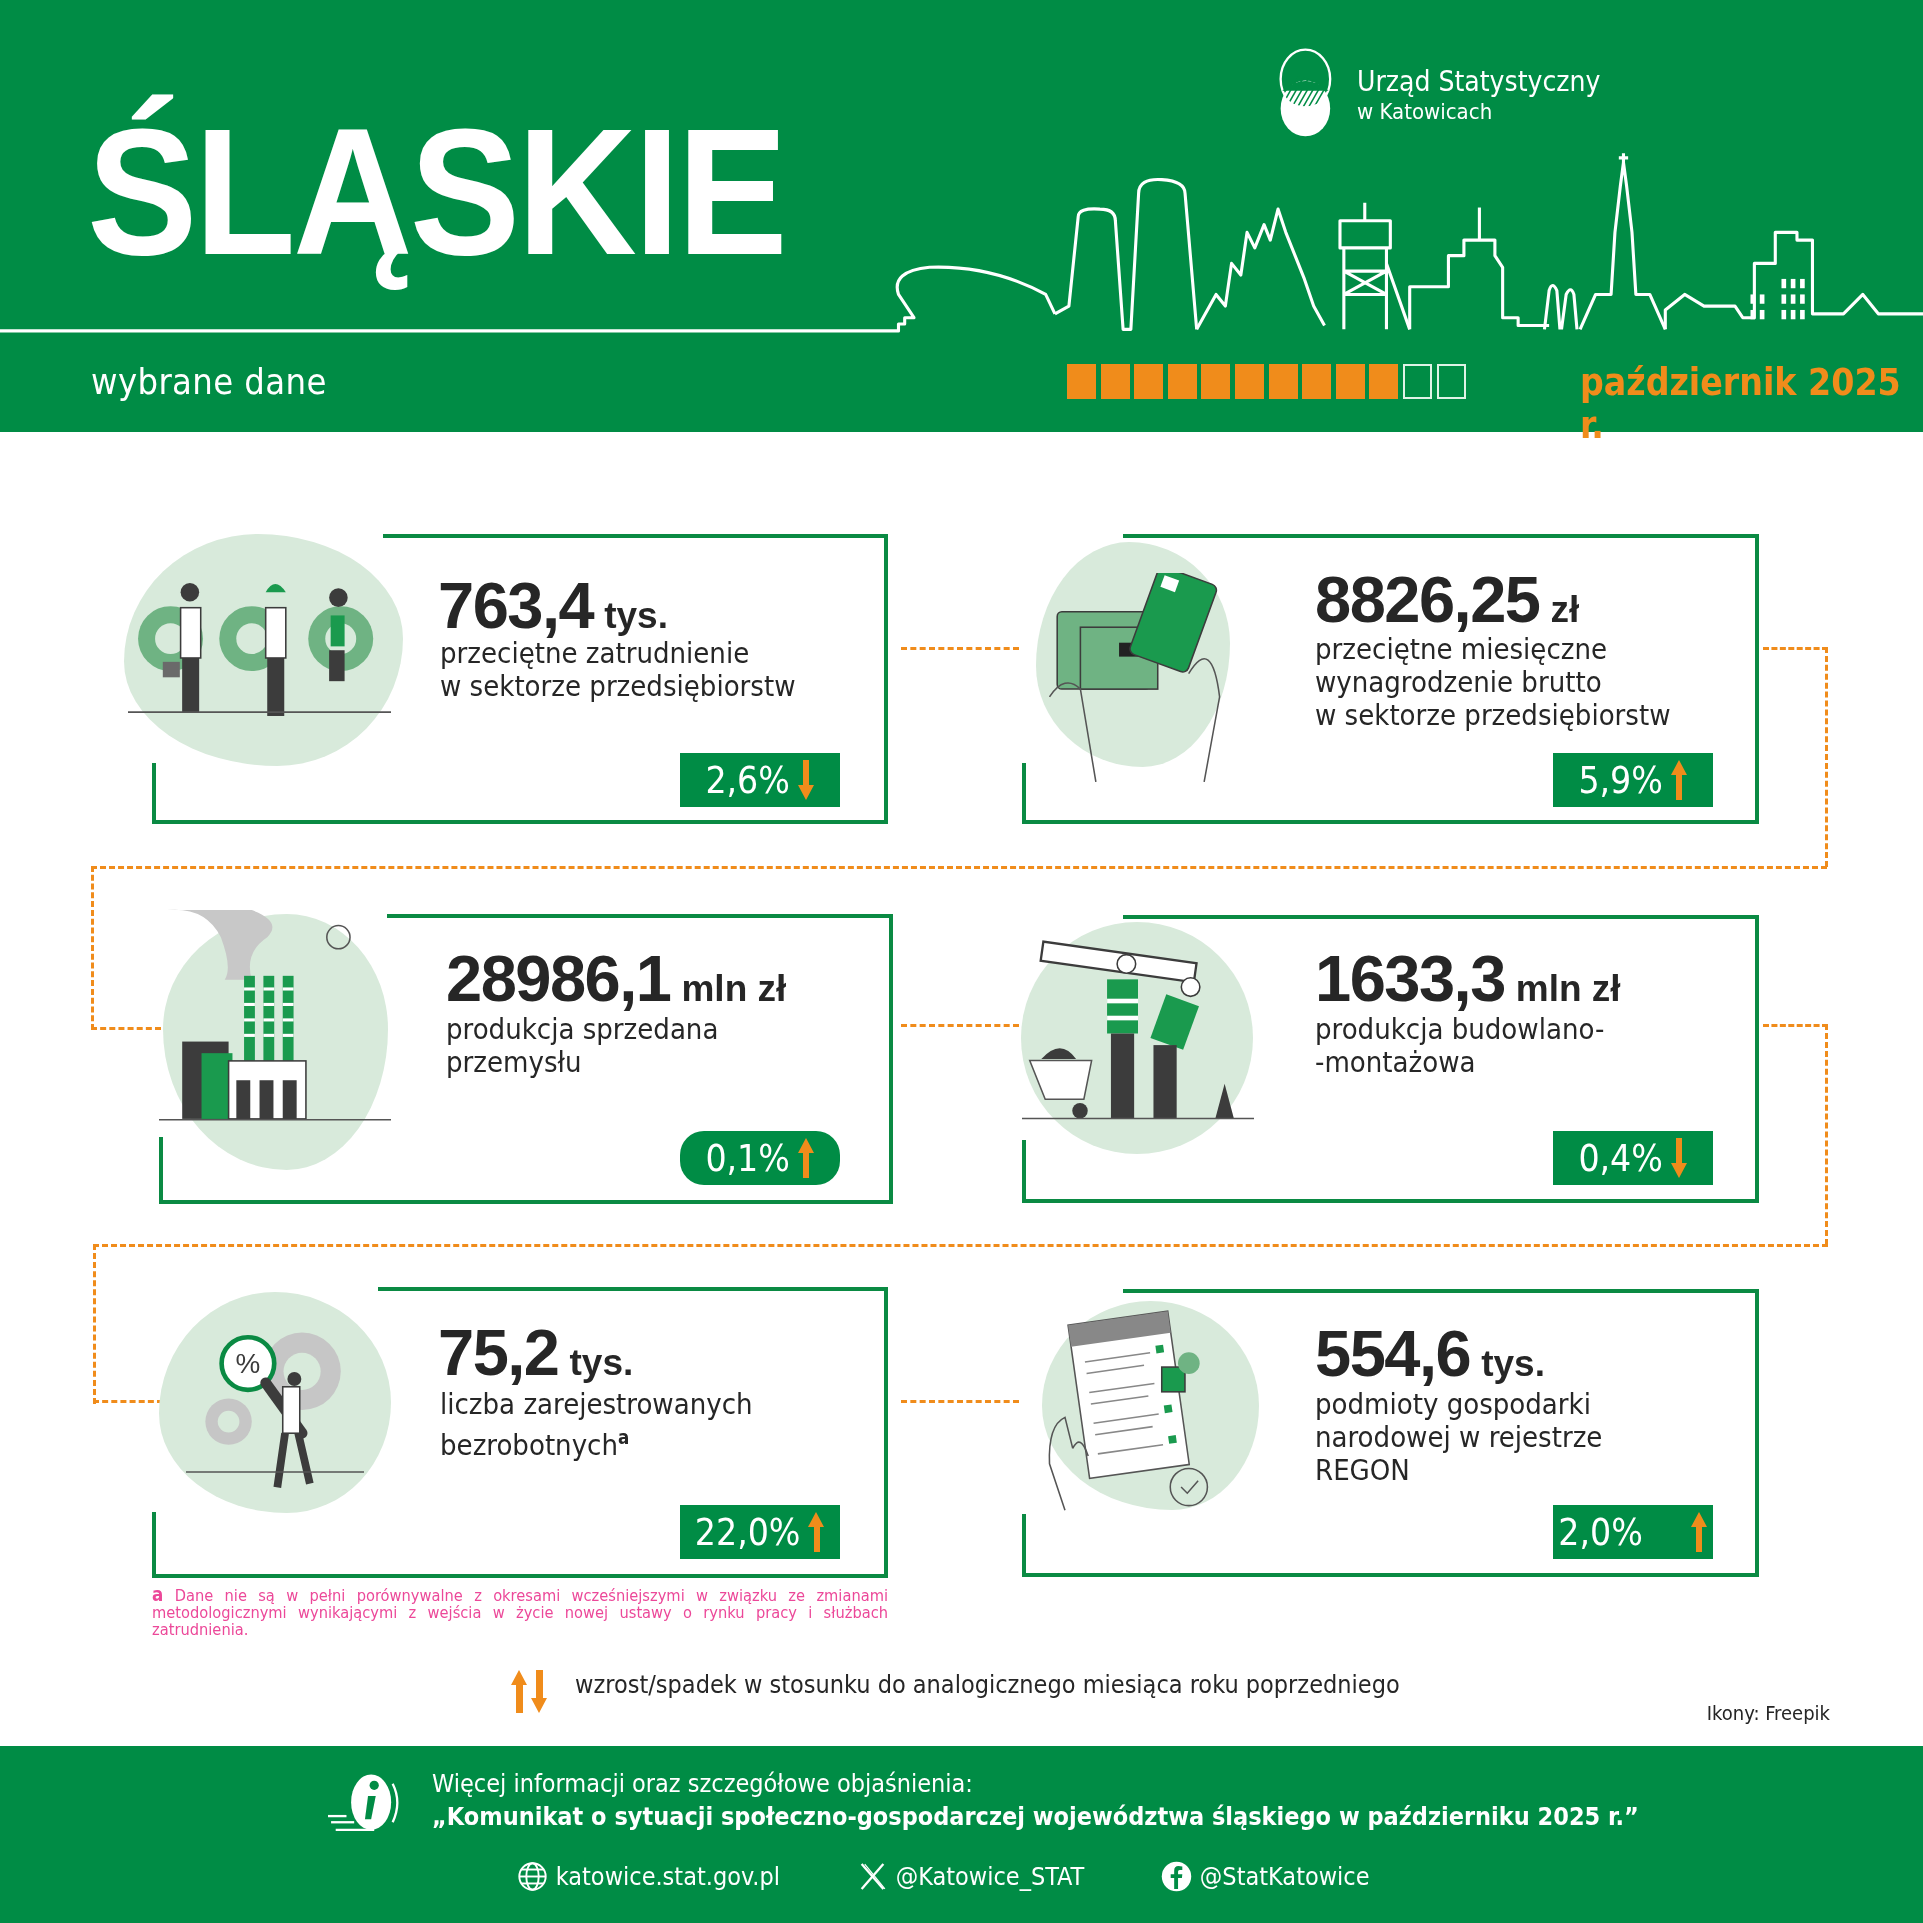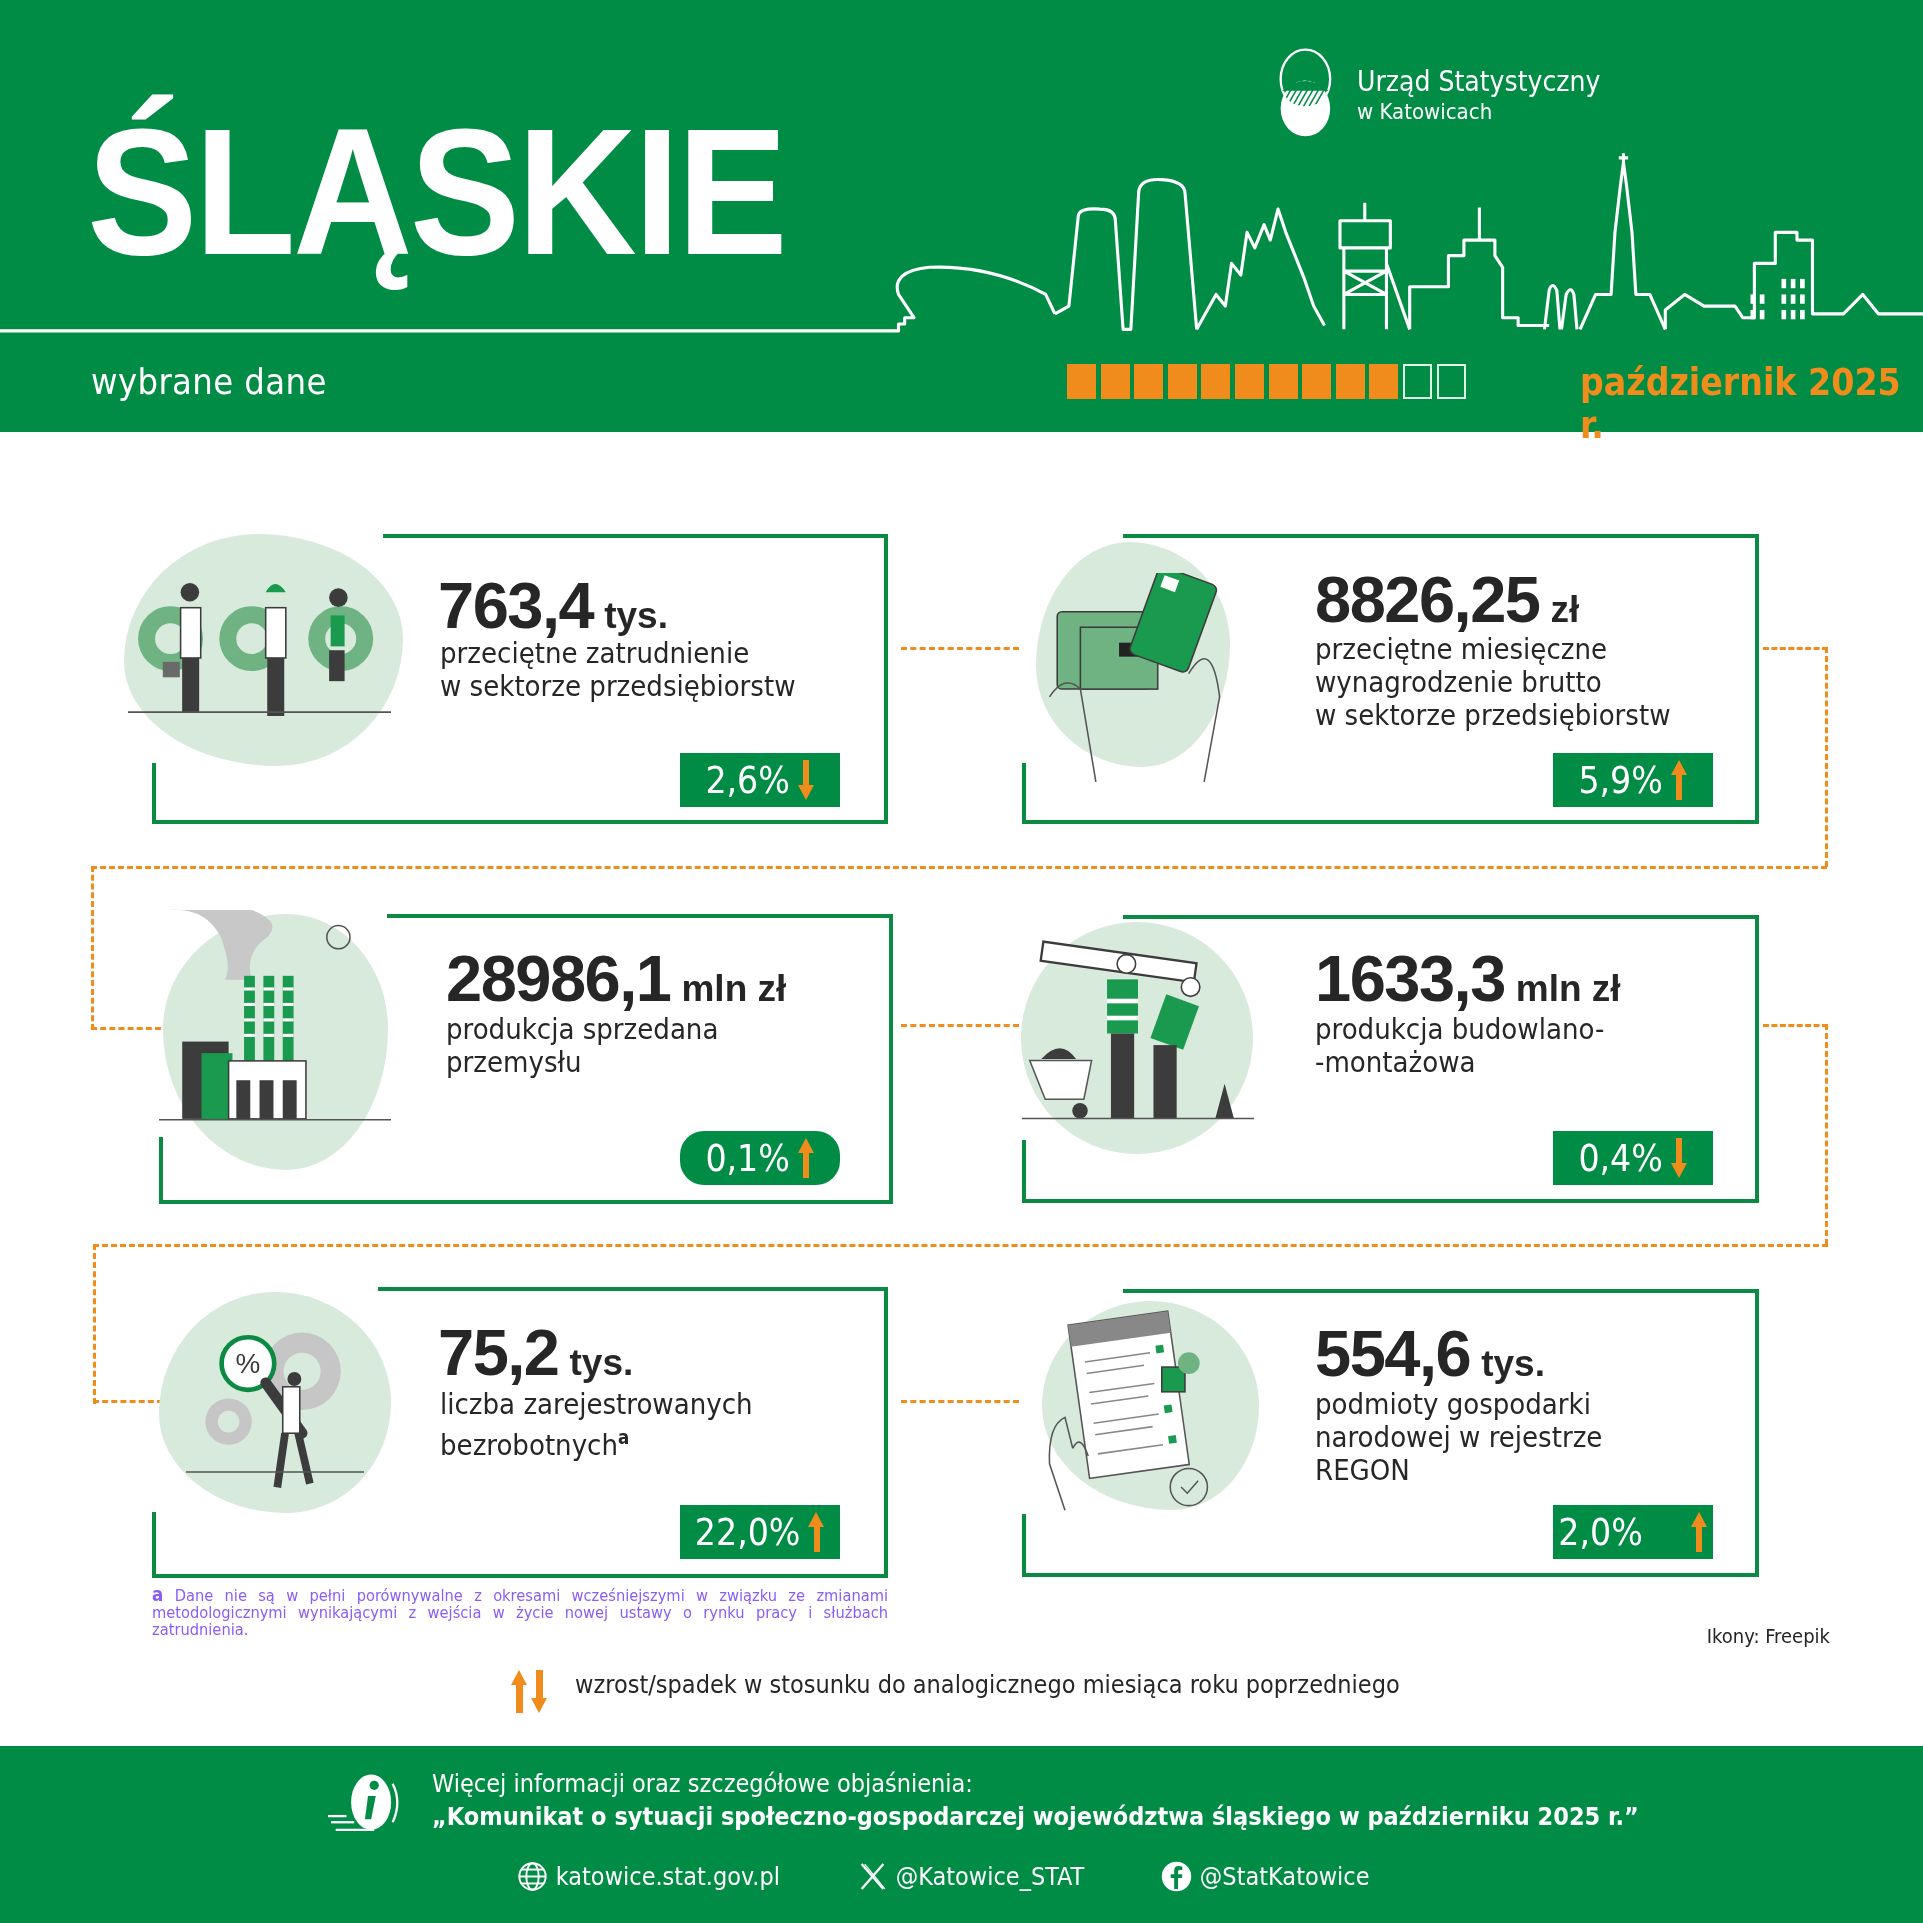--- a/index.html
+++ b/index.html
@@ -40,26 +40,26 @@
   .badge { position: absolute; width: 160px; height: 54px; background: #008c45; display: flex; align-items: center; justify-content: center; gap: 7.7px; }
   .badge .pct { color: #fff; font-size: 37px; line-height: 1; }
   .arrow { width: 17px; height: 40px; position: relative; }
   .arrow .shaft { position: absolute; left: 5.4px; width: 6.2px; background: #f08c1b; }
   .arrow.up .shaft { top: 12.4px; bottom: 0; }
   .arrow.down .shaft { top: 0; bottom: 12.4px; }
   .arrow .head { position: absolute; left: 0; width: 0; height: 0; border-left: 8.5px solid transparent; border-right: 8.5px solid transparent; }
   .arrow.up .head { top: 0; border-bottom: 15.5px solid #f08c1b; }
   .arrow.down .head { bottom: 0; border-top: 15.5px solid #f08c1b; }
 
-  .footnote { position: absolute; left: 152px; top: 1586px; width: 736px; font-size: 16.3px; line-height: 17px; text-align: justify; color: #8b5cf6; }
+  .footnote { position: absolute; left: 152px; top: 1586px; width: 736px; font-size: 16.3px; line-height: 17px; text-align: justify; color: #ec4899; }
   .footnote b { font-size: 18.6px; }
   .legend { position: absolute; left: 511px; top: 1670px; display: flex; gap: 27px; }
   .legend .txt { font-size: 25px; color: #262626; }
   .legend-arrows { display: flex; gap: 3.1px; }
-  .credits { position: absolute; right: 94px; top: 1624px; font-size: 20px; color: #262626; }
+  .credits { position: absolute; right: 94px; top: 1701px; font-size: 20px; color: #262626; }
 
   
   .footer { position: absolute; left: 0; top: 1746px; width: 1924px; height: 178px; background: #008c45; color: #fff; }
   .info-icon { position: absolute; left: 328px; top: 22px; width: 77px; height: 70px; }
   .more1 { position: absolute; left: 432px; top: 23px; font-size: 25px; color: #fff; }
   .more2 { position: absolute; left: 432px; top: 56px; font-size: 25px; font-weight: 700; color: #fff; }
   .links { position: absolute; left: 517px; top: 115px; display: flex; align-items: center; gap: 12px; }
   .link { display: flex; align-items: center; gap: 7.7px; font-size: 25px; color: #fff; margin-right: 65px; }
   .link svg { width: 31px; height: 31px; }
 </style>

